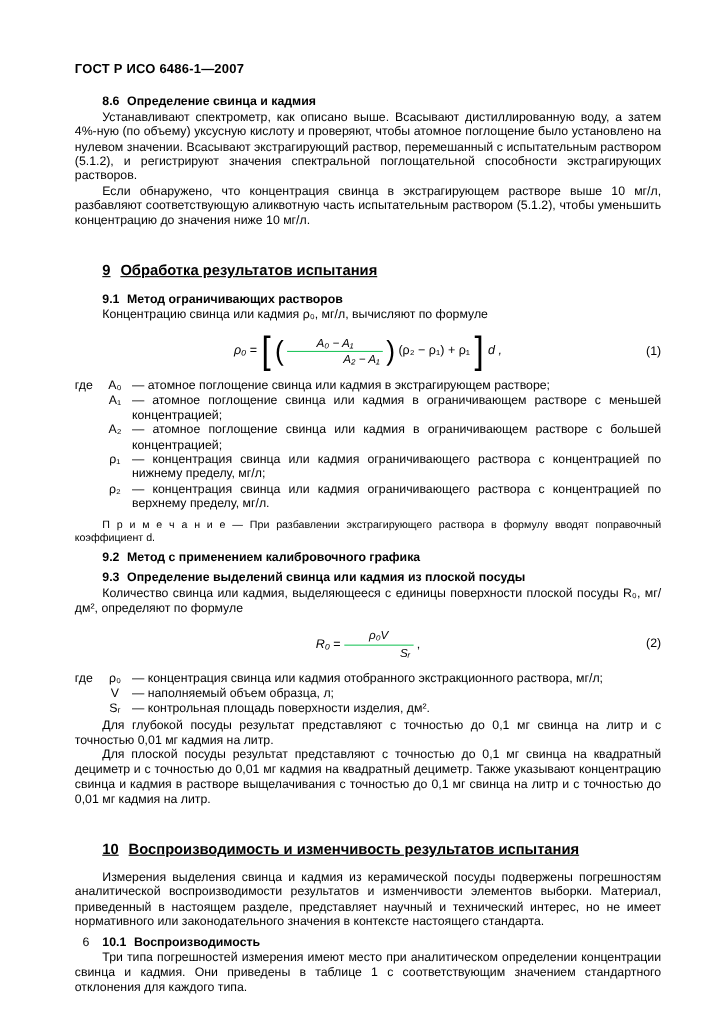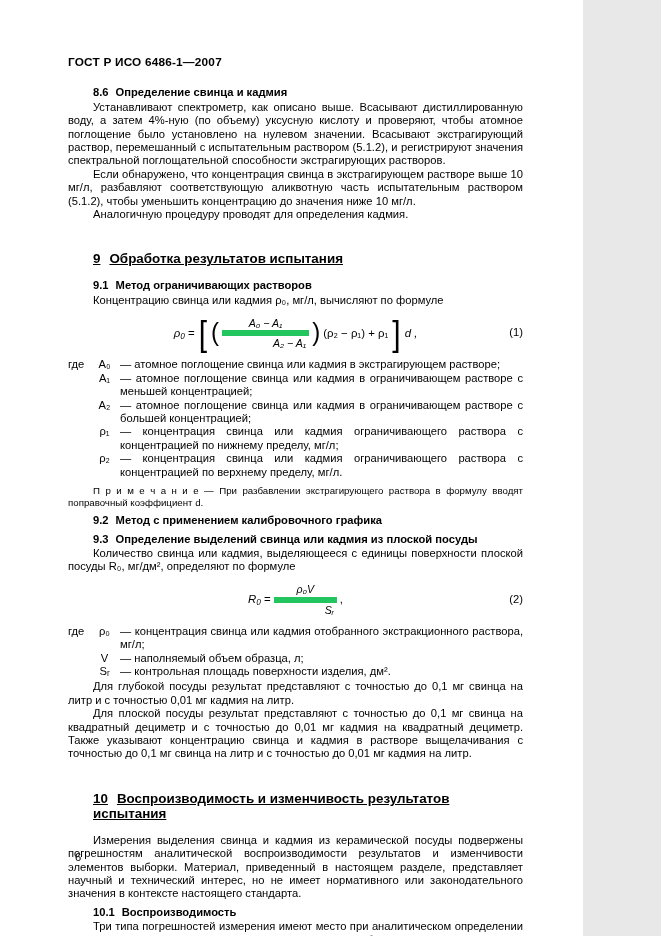--- a/index.html
+++ b/index.html
@@ -1,20 +1,20 @@
 <!DOCTYPE html>
 <html><head>
 <meta charset="utf-8">
 <style>
   * { margin:0; padding:0; box-sizing:border-box; }
   html,body { background:#e8e8e8; }
   body { width:661px; height:936px; margin:0 auto; }
   .page {
     position:relative;
-    width:583px; height:936px;
+    width:661px; height:936px;
     background:#ffffff;
     color:#000;
     font-family:"Liberation Sans","DejaVu Sans",sans-serif;
     font-size:11.2px;
     line-height:13.4px;
     padding:56px 60px 0 68px;
     overflow:hidden;
   }
   .doc-header {
     font-weight:bold;
@@ -57,21 +57,21 @@
     font-size:11.4px;
     gap:3px;
   }
   .frac {
     display:inline-flex;
     flex-direction:column;
     text-align:center;
     font-size:10.6px;
     line-height:12.5px;
   }
-  .frac .fnum { border-bottom:6px solid #22c55e; padding:0 3px 1px 3px; }
+  .frac .fnum { border-bottom:1px solid #22c55e; padding:0 3px 1px 3px; }
   .frac .fden { padding:1px 3px 0 3px;margin-left:48px; }
   .bracket {
     font-size:30px;
     font-weight:300;
     line-height:0.85;
     transform:scaleY(1.15);
     padding:0 1px;
   }
   .paren {
     font-size:24px;
@@ -110,21 +110,20 @@
 
 <div class="page">
 
   <div class="doc-header">ГОСТ Р ИСО 6486-1—2007</div>
 
   <div class="sub-heading">
     <span class="h-num">8.6</span><span class="h-title">Определение свинца и кадмия</span>
   </div>
   <p class="body">Устанавливают спектрометр, как описано выше. Всасывают дистиллированную воду, а затем 4%-ную (по объему) уксусную кислоту и проверяют, чтобы атомное поглощение было установлено на нулевом значении. Всасывают экстрагирующий раствор, перемешанный с испытательным раствором (5.1.2), и регистрируют значения спектральной поглощательной способности экстрагирующих растворов.</p>
   <p class="body">Если обнаружено, что концентрация свинца в экстрагирующем растворе выше 10 мг/л, разбавляют соответствующую аликвотную часть испытательным раствором (5.1.2), чтобы уменьшить концентрацию до значения ниже 10 мг/л.</p>
-  <p class="body">Аналогичную процедуру проводят для определения кадмия.</p>
 
   <div class="chap-heading">
     <span class="h-num">9</span><span class="h-title">Обработка результатов испытания</span>
   </div>
 
   <div class="sub-heading">
     <span class="h-num">9.1</span><span class="h-title">Метод ограничивающих растворов</span>
   </div>
   <p class="body">Концентрацию свинца или кадмия ρ₀, мг/л, вычисляют по формуле</p>
 

